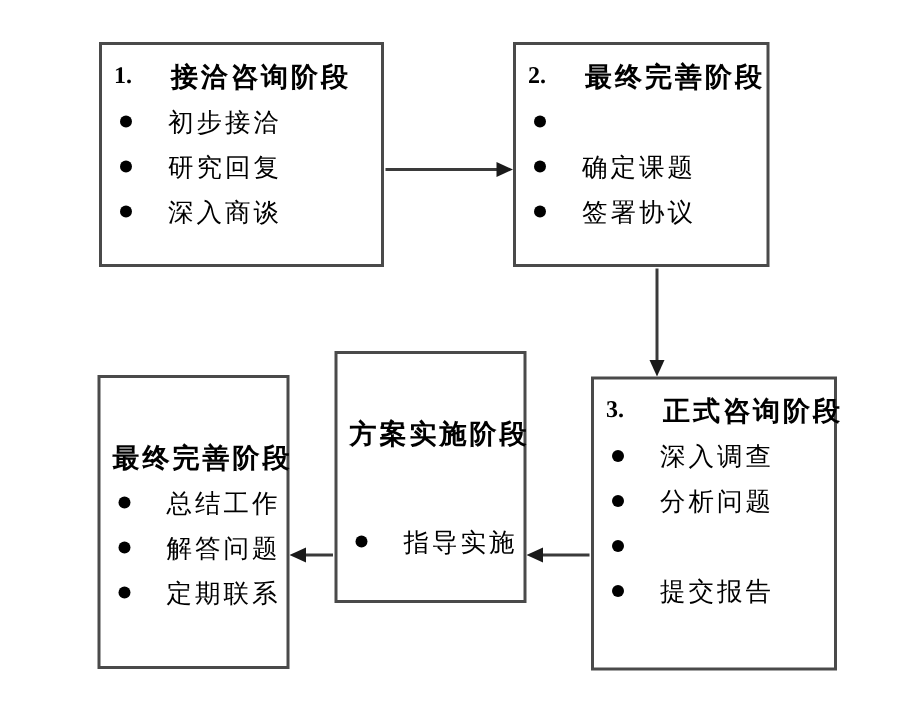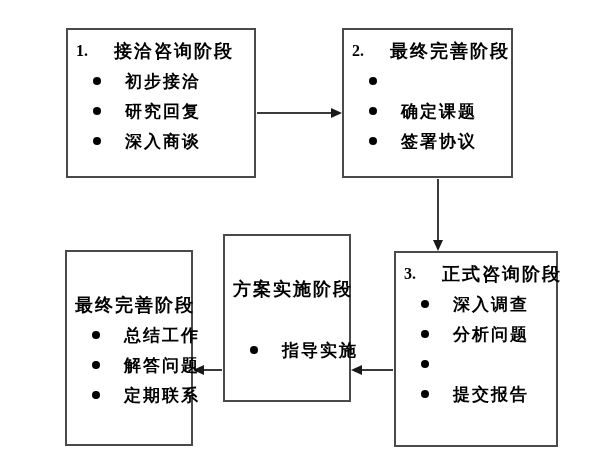--- a/index.html
+++ b/index.html
@@ -48,42 +48,41 @@
   .ttl {
     font-weight: bold;
     font-size: 18px;
     letter-spacing: 2px;
     white-space: nowrap;
   }
   .irow {
     display: flex;
     align-items: center;
     height: 30px;
-    padding-left: 25px;
-    font-weight: bold;
+    padding-left: 12px;
   }
   .bullet {
     width: 8px;
     height: 8px;
     border-radius: 50%;
     background: #000000;
     flex: 0 0 8px;
   }
   .itxt {
     font-size: 17px;
     letter-spacing: 2px;
     margin-left: 24px;
     white-space: nowrap;
   }
   
   #box3 .irow:first-of-type { margin-top: 29px; }
   
   #box4 .trow, #box5 .trow { margin-top: 38px; }
   #box4 .trow .ttl, #box5 .trow .ttl { margin-left: 0; font-family: Liberation Mono, monospace; }
-  #box4 .irow { margin-top: 31px; }
+  #box4 .irow { margin-top: 42px; }
   #box5 .irow:first-of-type { margin-top: 30px; }
 </style>
 </head>
 <body>
 
 <div class="canvas">
 
   <svg class="connector-layer" width="600" height="476" viewBox="0 0 600 476" xmlns="http://www.w3.org/2000/svg">
 
     <g>

